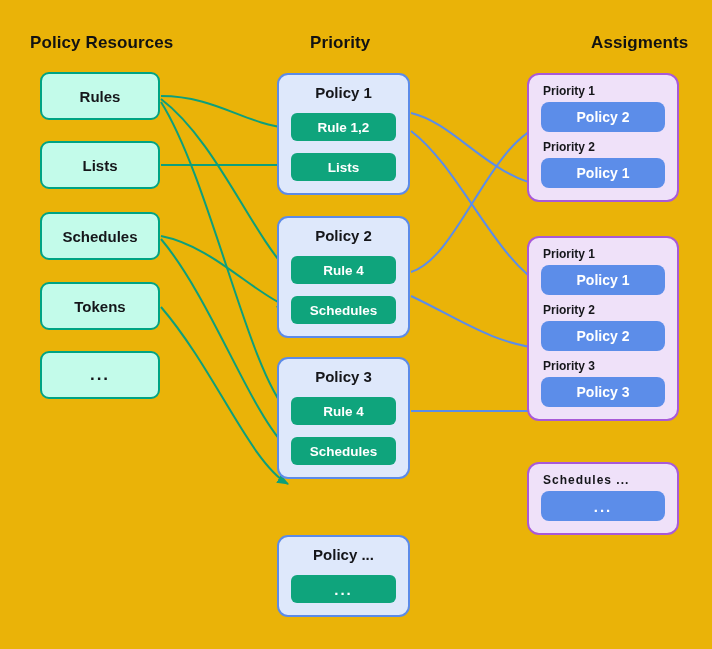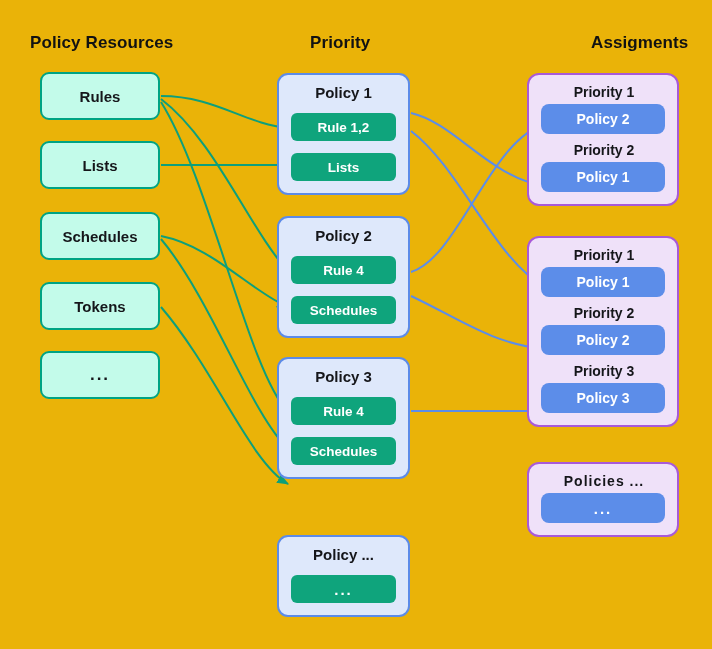--- a/index.html
+++ b/index.html
@@ -94,26 +94,25 @@
     position: absolute;
     left: 527px;
     width: 152px;
     box-sizing: border-box;
     background: #EFE1F9;
     border: 2px solid #A85AD8;
     border-radius: 12px;
     padding: 9px 12px 12px 12px;
   }
   .priority-label {
-    font-size: 14px;
+    font-size: 12px;
     font-weight: 700;
     color: #15161a;
     margin-bottom: 4px;
     padding-left: 2px;
-    text-align: center;
   }
   .priority-label.ellipsis { letter-spacing: 1px; }
   .chip-blue {
     height: 30px;
     background: #5C8DE9;
     border-radius: 8px;
     display: flex;
     align-items: center;
     justify-content: center;
     font-size: 14px;
@@ -237,17 +236,17 @@
   <div class="assign-group" style="top:236px;">
     <div class="priority-label">Priority 1</div>
     <div class="chip-blue">Policy 1</div>
     <div class="priority-label">Priority 2</div>
     <div class="chip-blue">Policy 2</div>
     <div class="priority-label">Priority 3</div>
     <div class="chip-blue">Policy 3</div>
   </div>
 
   <div class="assign-group" style="top:462px;">
-    <div class="priority-label ellipsis">Policies ...</div>
+    <div class="priority-label ellipsis">Schedules ...</div>
     <div class="chip-blue ellipsis">...</div>
   </div>
 
 </div>
 
 </body></html>

